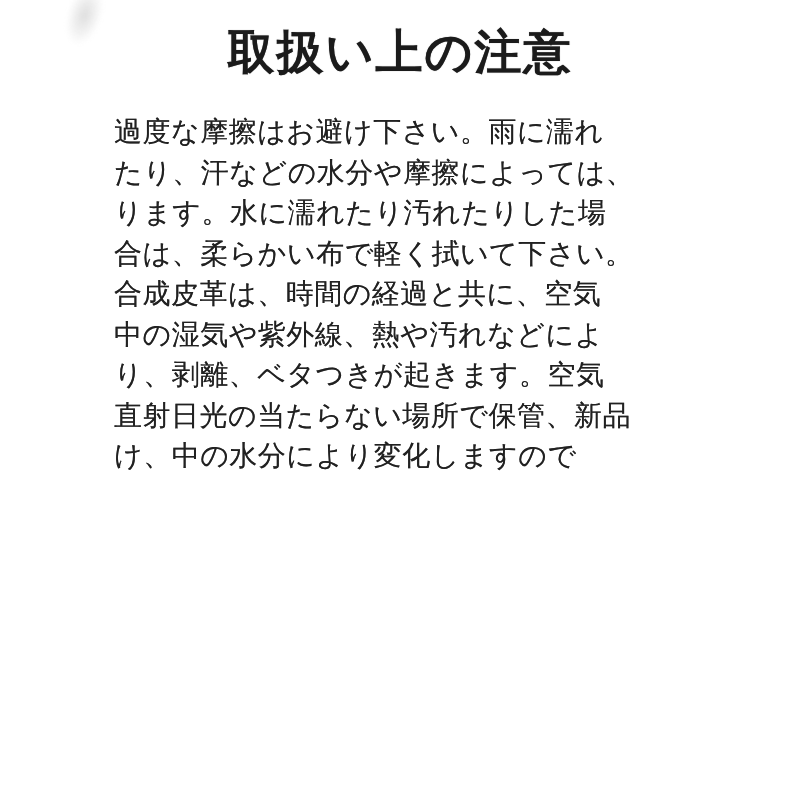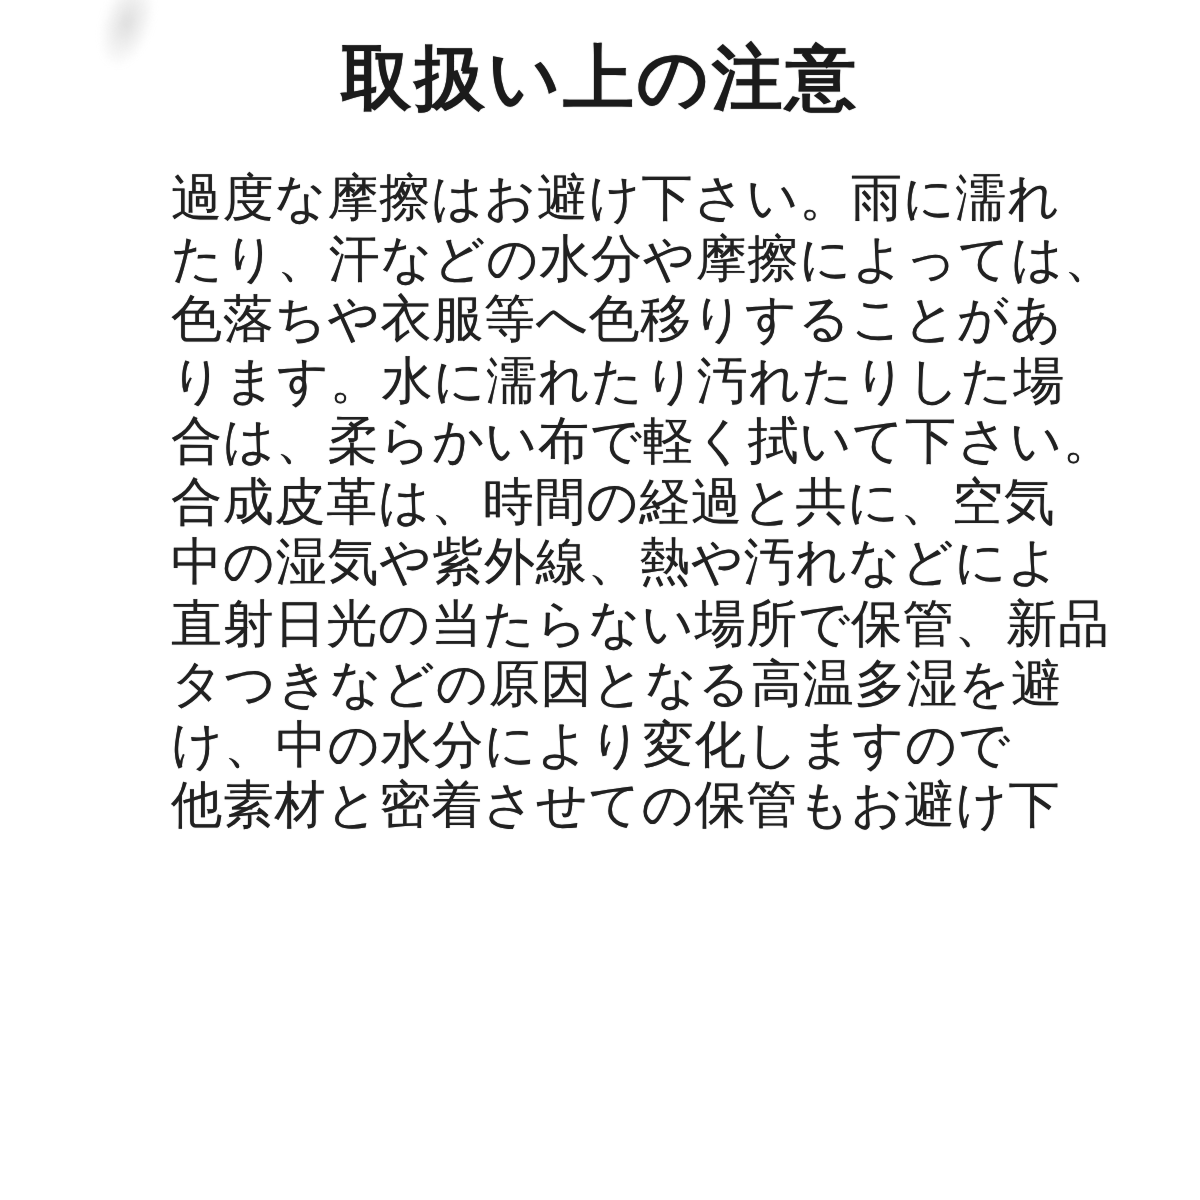--- a/index.html
+++ b/index.html
@@ -38,21 +38,21 @@
     font-weight: bold;
     letter-spacing: 2px;
     color: #1b1b1b;
     
     text-shadow: 0 0 0.7px rgba(25,25,25,0.75);
     white-space: nowrap;
   }
   .doc-body {
     margin-top: 34px;
     padding-left: 114px;
-    font-size: 34px;
+    font-size: 28px;
     line-height: 40.5px;
     font-weight: 500;
     color: #212121;
     text-shadow: 0 0 0.6px rgba(30,30,30,0.65);
   }
   .doc-line {
     white-space: nowrap;
     letter-spacing: 0.5px;
   }
 </style>
@@ -61,24 +61,22 @@
 
 <div class="page">
 
   <div class="scan-smudge"></div>
 
   <h1 class="doc-title">取扱い上の注意</h1>
 
   <div class="doc-body">
     <div class="doc-line">過度な摩擦はお避け下さい。雨に濡れ</div>
     <div class="doc-line">たり、汗などの水分や摩擦によっては、</div>
-    <div class="doc-line">色落ちや衣服等へ色移りすることがあ</div>
     <div class="doc-line">ります。水に濡れたり汚れたりした場</div>
     <div class="doc-line">合は、柔らかい布で軽く拭いて下さい。</div>
     <div class="doc-line">合成皮革は、時間の経過と共に、空気</div>
     <div class="doc-line">中の湿気や紫外線、熱や汚れなどによ</div>
+    <div class="doc-line">り、剥離、ベタつきが起きます。空気</div>
     <div class="doc-line">直射日光の当たらない場所で保管、新品</div>
-    <div class="doc-line">タつきなどの原因となる高温多湿を避</div>
     <div class="doc-line">け、中の水分により変化しますので</div>
-    <div class="doc-line">他素材と密着させての保管もお避け下</div>
   </div>
 
 </div>
 
 </body></html>

